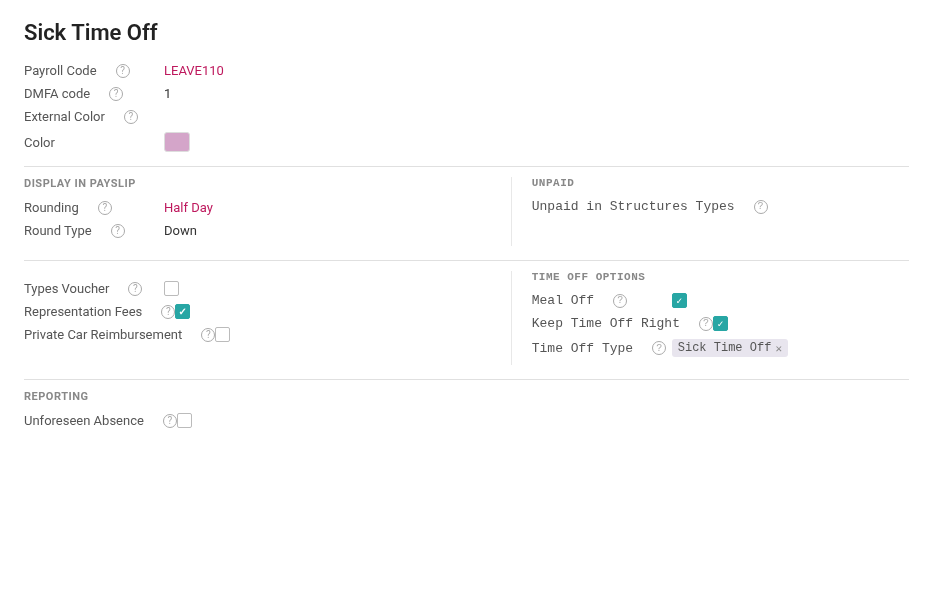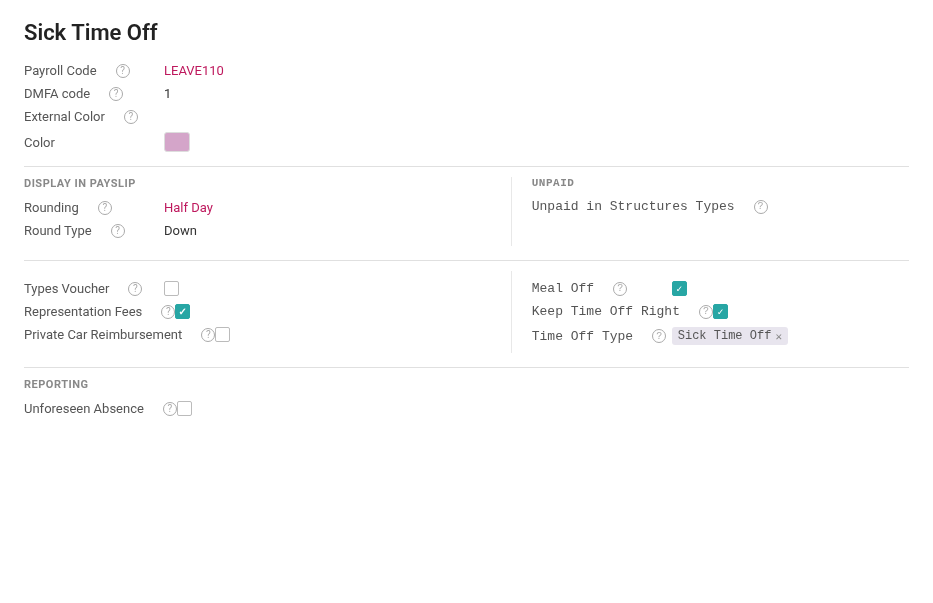--- a/index.html
+++ b/index.html
@@ -214,20 +214,21 @@
     </div>
     <div class="field-row">
       <div class="field-label">
         <span>Private Car Reimbursement</span>
         <i class="help-icon">?</i>
       </div>
       <div class="checkbox-custom"></div>
     </div>
   </div>
   <div class="col-right">
+    <div class="section-title">TIME OFF OPTIONS</div>
     <div style="height:10px;"></div>
     <div class="field-row">
       <div class="field-label">
         <span>Meal Off</span>
         <i class="help-icon">?</i>
       </div>
       <div class="checkbox-custom checked"></div>
     </div>
     <div class="field-row">
       <div class="field-label">

